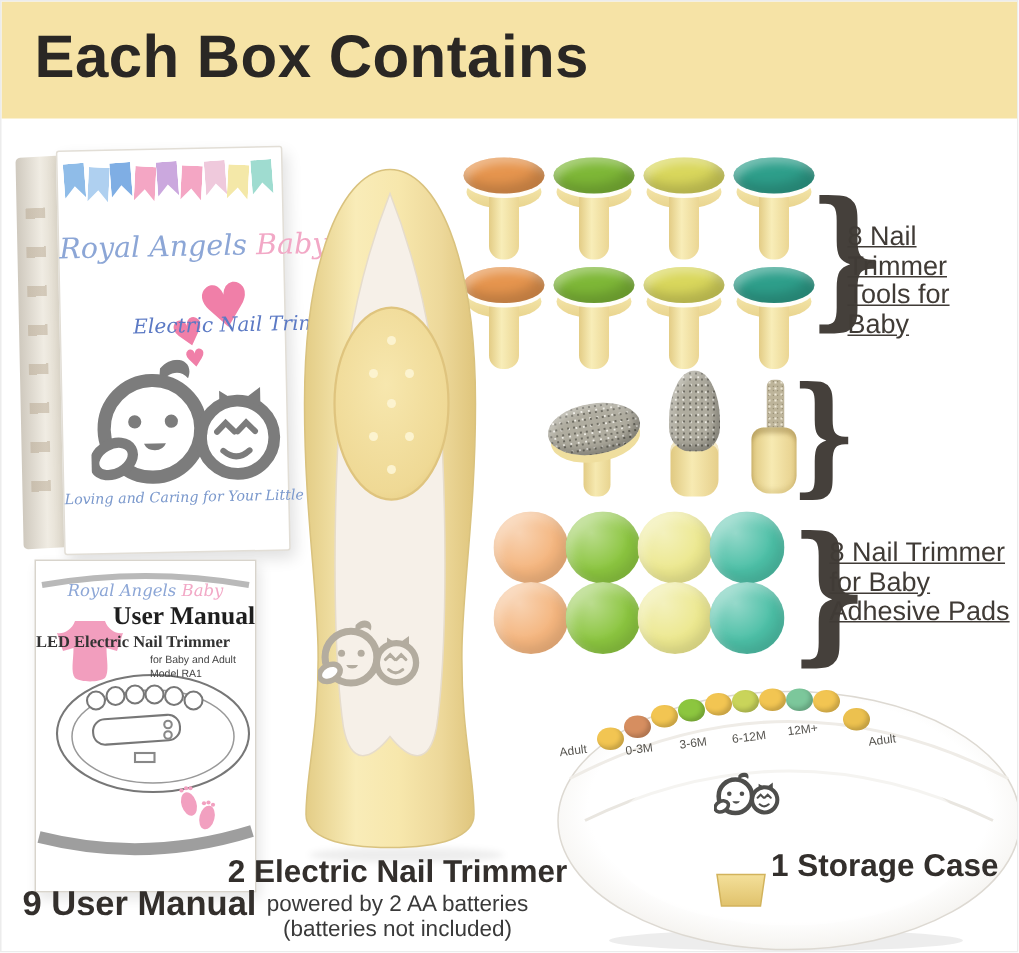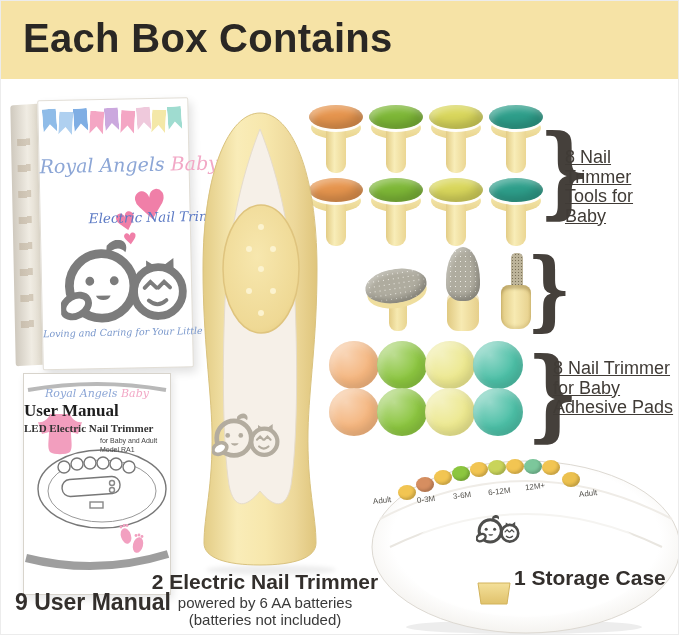--- a/index.html
+++ b/index.html
@@ -32,21 +32,21 @@
   .box-logo{position:absolute;left:18px;top:140px;width:128px;height:84px;color:#7C7C7C;}
   .box-tagline{position:absolute;left:0;top:227px;width:149px;text-align:center;white-space:nowrap;
     font-family:"DejaVu Serif",serif;font-style:italic;font-size:9.5px;color:#7A98CC;}
 
   
   .manual{position:absolute;left:22px;top:372px;width:146px;height:220px;background:#fff;
     border:1px solid #D8D4CC;box-shadow:2px 4px 8px rgba(0,0,0,.10);}
   .manual .art{position:absolute;left:0;top:0;}
   .m-brand{position:absolute;left:0;top:13px;width:100%;text-align:center;white-space:nowrap;
     font-family:"DejaVu Serif",serif;font-style:italic;font-size:11px;}
-  .m-title{position:absolute;left:0;top:27px;width:100%;text-align:left;
+  .m-title{position:absolute;left:0;top:27px;width:100%;text-align:right;
     font-family:"Liberation Serif",serif;font-size:17px;font-weight:700;color:#1E1E1E;}
   .m-sub{position:absolute;left:0;top:48px;width:100%;text-align:left;
     font-family:"Liberation Serif",serif;font-size:11px;font-weight:700;color:#333;}
   .m-aud{position:absolute;left:76px;top:63px;font-size:7px;color:#444;}
   .m-model{position:absolute;left:76px;top:72px;font-size:7px;color:#444;}
 
   
   .cap-manual{position:absolute;left:14px;top:588px;font-size:23px;font-weight:700;color:#332F2C;}
   .trimmer-cap{position:absolute;left:148px;top:569px;width:232px;text-align:center;}
   .trimmer-cap .c1{font-size:21px;font-weight:700;color:#332F2C;}
@@ -236,21 +236,21 @@
         <circle cx="62" cy="192" r="3"></circle>
         <circle cx="86" cy="192" r="3"></circle>
       <circle cx="74" cy="214" r="3"></circle>
     </g>
     <g color="#B3AC9F">
         <use href="#babyfaces" x="25" y="312" width="68" height="50"></use>
       </g>
   </svg>
   <div class="trimmer-cap">
     <div class="c1">2 Electric Nail Trimmer</div>
-    <div class="c2">powered by 6 AA batteries</div>
+    <div class="c2">powered by 2 AA batteries</div>
     <div class="c3">(batteries not included)</div>
   </div>
 
   <div class="baby-tools-grid">
       <div class="tool" style="left: 4px; top: 0px;">
         <div class="t-base"></div>
         <div class="t-stem"></div>
         <div class="t-cap" style="background: rgb(230, 149, 78);"></div>
       </div>
       <div class="tool" style="left: 64px; top: 0px;">

